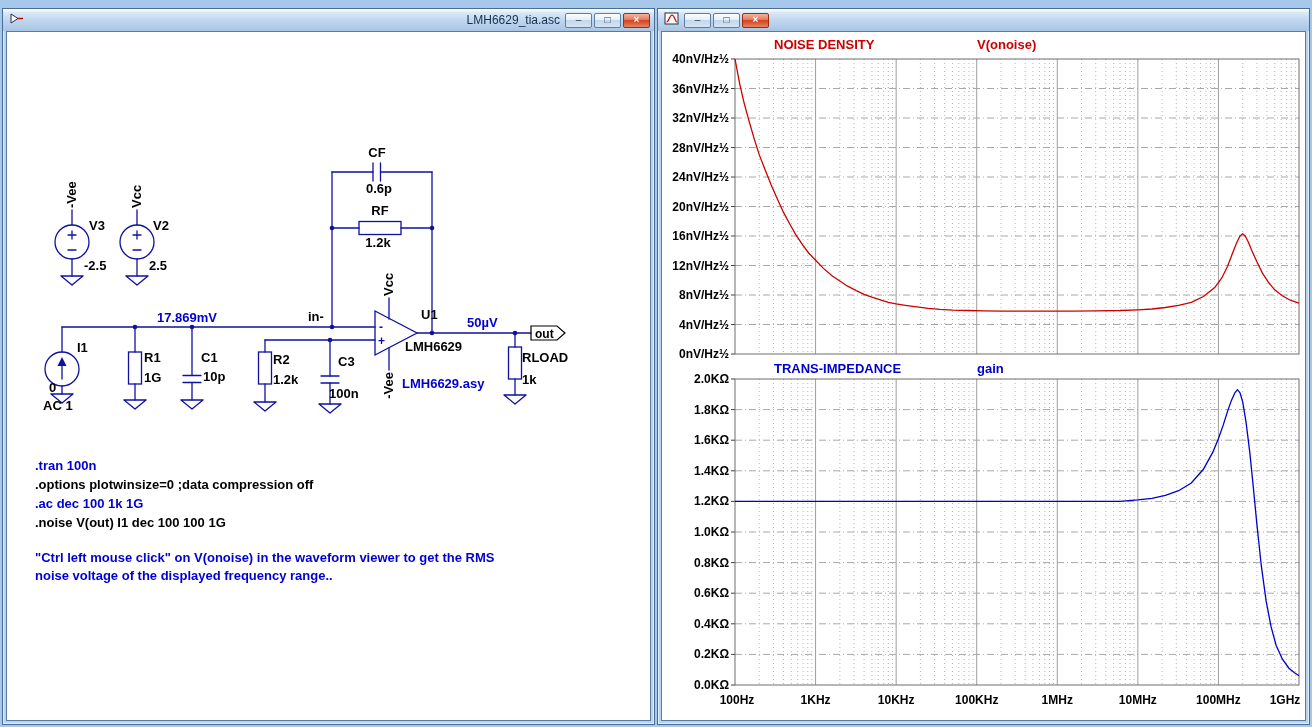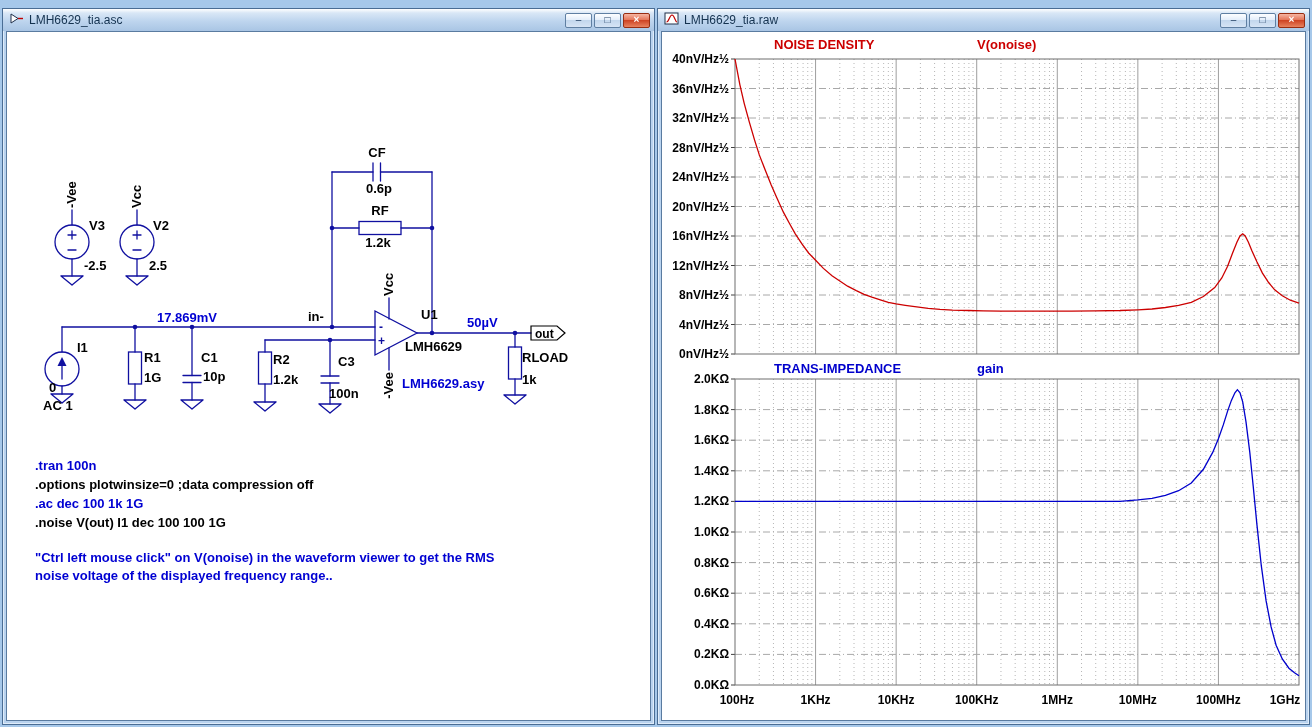--- a/index.html
+++ b/index.html
@@ -1,21 +1,21 @@
 <!DOCTYPE html>
 <html><head>
 <meta charset="utf-8">
 <style>
   html,body{margin:0;padding:0;background:#8fb4dc;}
   .desktop{position:relative;width:1312px;height:727px;background:#a6c8ea;font-family:"Liberation Sans",sans-serif;overflow:hidden;}
   .window{position:absolute;top:8px;height:715px;background:#b9d3ef;border:1px solid #4a6d94;box-shadow:inset 0 0 0 1px #dfecfa;display:flex;flex-direction:column;}
   .win-left{left:2px;width:651px;}
   .win-right{left:657px;width:651px;}
   .titlebar{height:22px;flex:0 0 22px;display:flex;align-items:center;gap:5px;padding:0 4px 0 6px;background:linear-gradient(#ffffff,#d9e7f6 18%,#bed5ee 55%,#a9c5e4);}
-  .title-text{font-size:12px;color:#14324f;flex:1 1 auto;white-space:nowrap;overflow:hidden;}
+  .title-text{font-size:12px;color:#14324f;flex:1 1 auto;white-space:nowrap;overflow:hidden;text-align:right;}
   .win-controls{display:flex;gap:2px;align-items:center;}
   .win-btn{box-sizing:border-box;width:27px;height:15px;border:1px solid #5f7fa2;border-radius:2px;background:linear-gradient(#fdfeff,#e4eefa 45%,#c3d7ed 50%,#d6e4f5);font-size:10px;line-height:12px;text-align:center;color:#1c3a5e;cursor:pointer;user-select:none;}
   .win-btn.close{background:linear-gradient(#f6b5a2,#e4765a 45%,#ce4424 50%,#e8825f);color:#fff;border-color:#972d12;font-weight:bold;}
   .client{flex:1 1 auto;margin:0 3px 3px 3px;background:#ffffff;border:1px solid #5a7ba0;overflow:hidden;}
   .client svg{display:block;width:100%;height:100%;}
   
   .wire{stroke:#1010a0;stroke-width:1.3;fill:none;stroke-linecap:round;}
   .dot{fill:#1010a0;stroke:none;}
   text.sk{font-weight:bold;font-size:13px;fill:#000;}
   text.sb{font-weight:bold;font-size:13px;fill:#0000d2;}
@@ -219,21 +219,20 @@
   </section>
 
   <section class="window win-right">
     <header class="titlebar">
       <span>
         <svg width="15" height="13" viewBox="0 0 15 13">
             <rect x="1" y="1" width="13" height="11" fill="#fff" stroke="#20304a" stroke-width="1"></rect>
             <path d="M2.5 10 C5 10 5.5 3 8 3 C10.5 3 11 10 13 10" stroke="#c00000" stroke-width="1.2" fill="none"></path>
           </svg>
       </span>
-      <span class="title-text">LMH6629_tia.raw</span>
       <span class="win-controls">
         <span class="win-btn">–</span>
         <span class="win-btn">□</span>
         <span class="win-btn close">×</span>
       </span>
     </header>
     <div class="client">
       <svg id="plots" viewBox="0 0 643 688" preserveAspectRatio="none">
           <g>
             <line x1="97.25441679349791" y1="27" x2="97.25441679349791" y2="322" class="grid-dot"></line>

